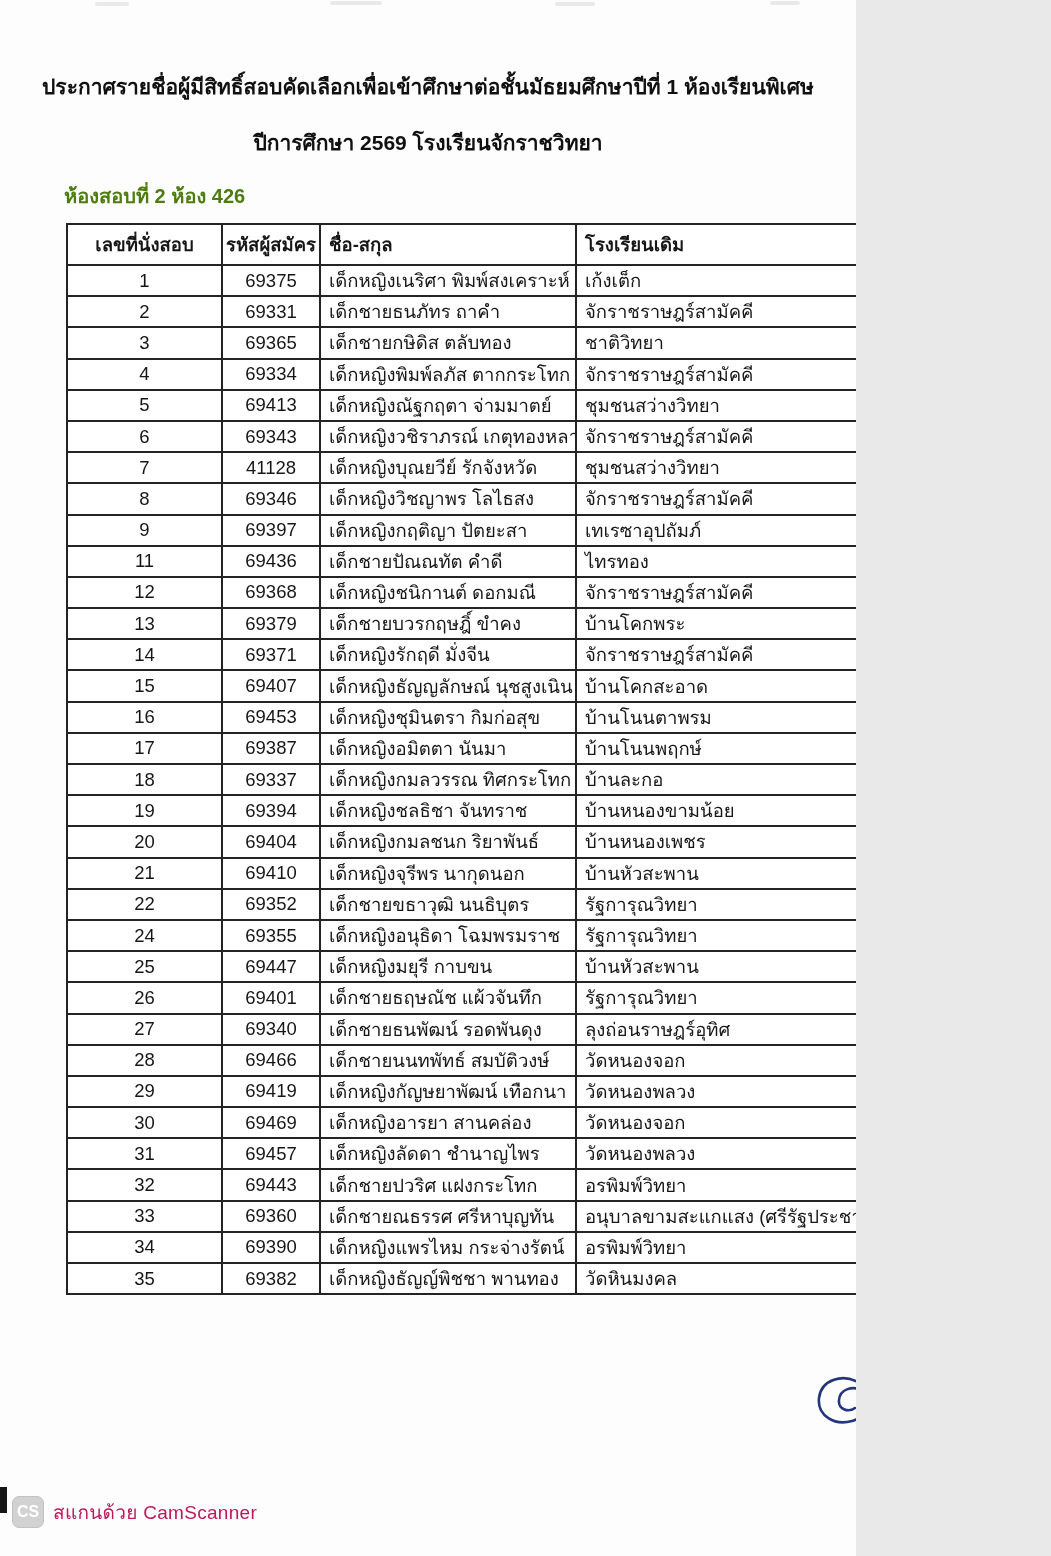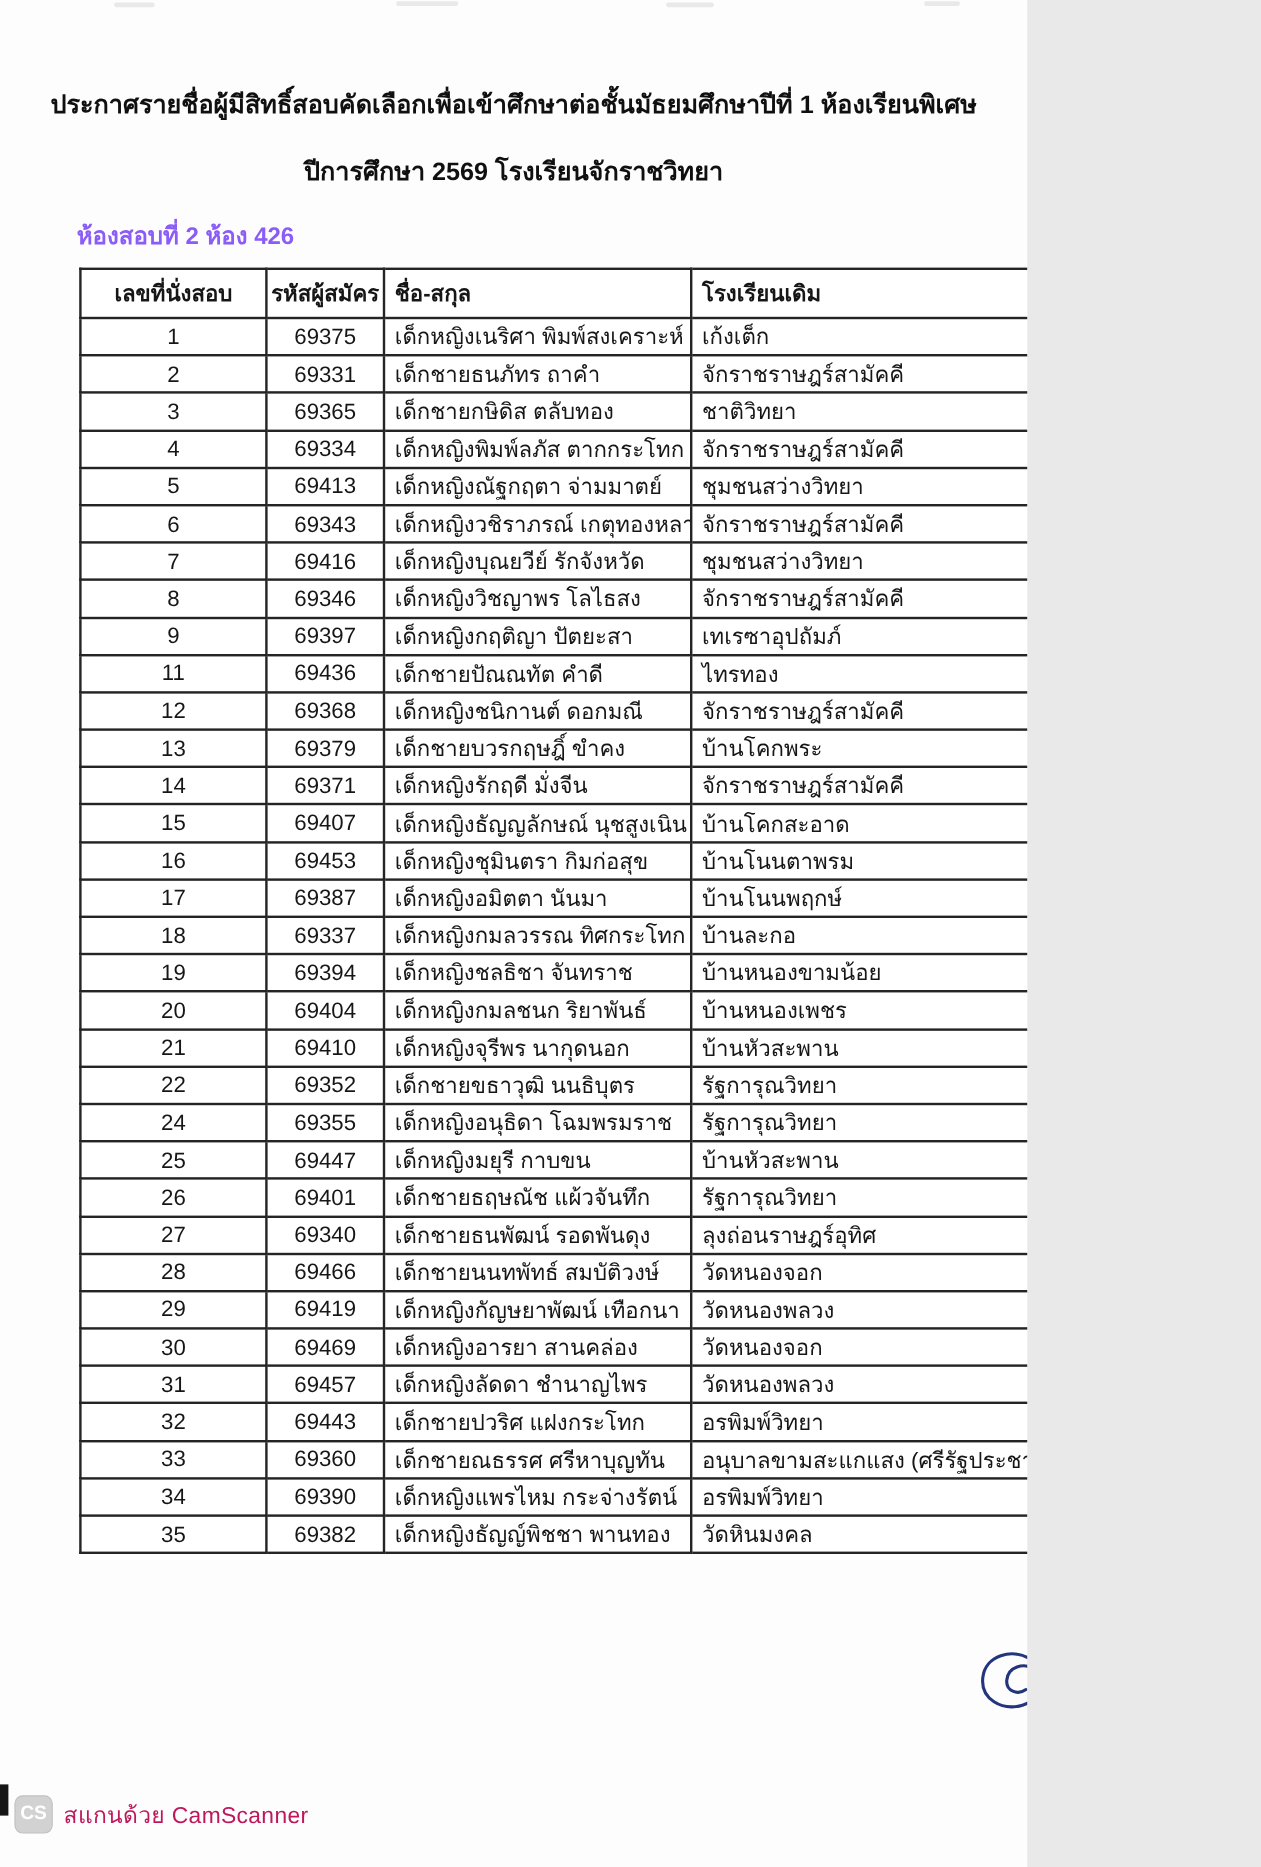--- a/index.html
+++ b/index.html
@@ -5,21 +5,21 @@
   html,body { margin:0; padding:0; background:#e9e9e9; }
   .page {
     position:relative; width:856px; height:1556px;
     background:#fdfdfd; overflow:hidden;
     font-family:"Liberation Sans","DejaVu Sans",sans-serif;
     color:#141414;
   }
   .titles { text-align:center; padding-top:70px; }
   .title-line { font-size:21px; font-weight:bold; color:#101010; }
   .title-line + .title-line { margin-top:23px; }
-  .room-label { font-size:20px; font-weight:bold; margin:21px 0 11px 64px; color:#8b5cf6; }
+  .room-label { font-size:20px; font-weight:bold; margin:21px 0 11px 64px; color:#4d7c0f; }
 
   table.roster {
     border-collapse:collapse; table-layout:fixed;
     width:942px; margin-left:66px;
     background:#fff;
   }
   table.roster th, table.roster td {
     border:2px solid #242424;
     overflow:hidden; white-space:nowrap;
     font-size:18.5px; color:#161616;
@@ -131,21 +131,21 @@
     <tr>
       <td class="c">6</td>
       <td class="c">69343</td>
       <td class="l">เด็กหญิงวชิราภรณ์ เกตุทองหลาง</td>
       <td class="l">จักราชราษฎร์สามัคคี</td>
       <td class="c"></td>
     </tr>
 
     <tr>
       <td class="c">7</td>
-      <td class="c">69416</td>
+      <td class="c">41128</td>
       <td class="l">เด็กหญิงบุณยวีย์ รักจังหวัด</td>
       <td class="l">ชุมชนสว่างวิทยา</td>
       <td class="c"></td>
     </tr>
 
     <tr>
       <td class="c">8</td>
       <td class="c">69346</td>
       <td class="l">เด็กหญิงวิชญาพร โลไธสง</td>
       <td class="l">จักราชราษฎร์สามัคคี</td>

